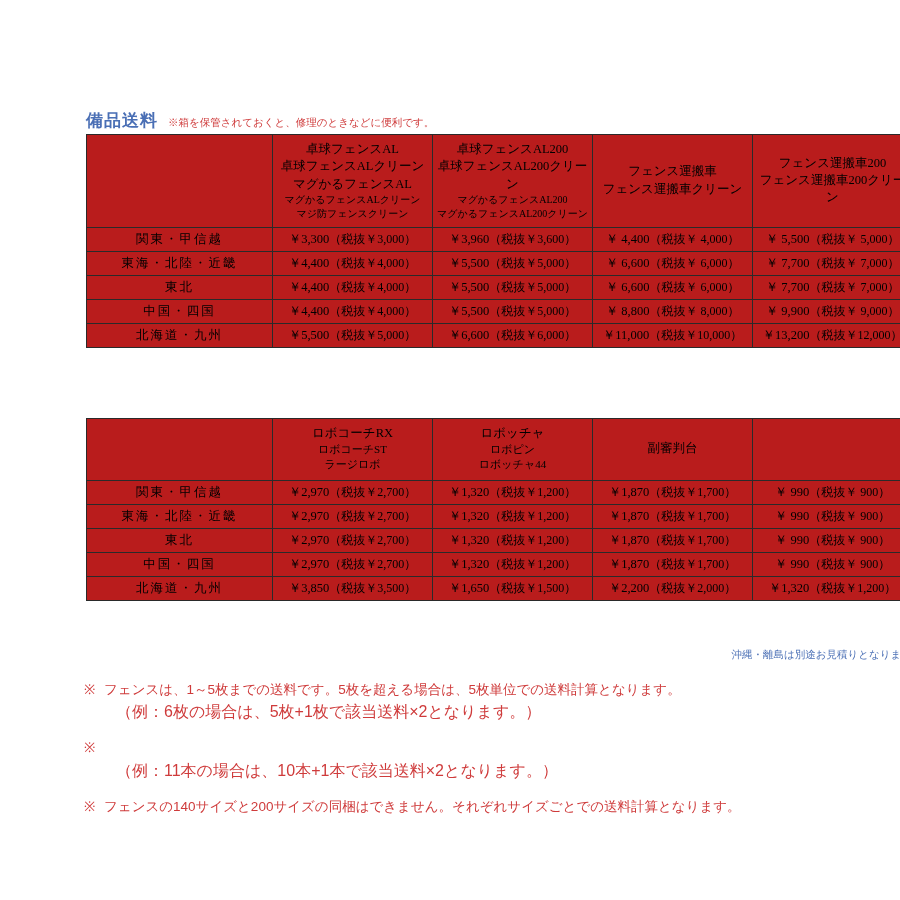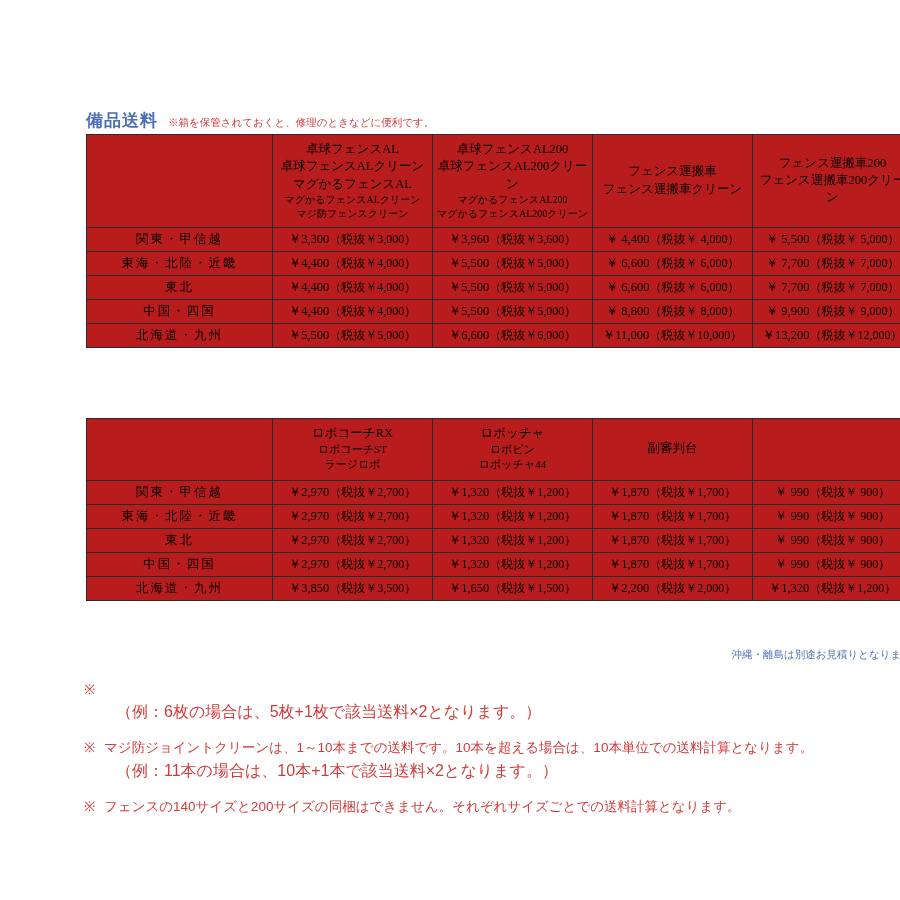--- a/index.html
+++ b/index.html
@@ -288,27 +288,27 @@
         </tr>
       </tbody>
   </table>
 
   <div class="island-note">沖縄・離島は別途お見積りとなります</div>
 
   <div class="notes" id="notes-container">
       <div class="note-block">
         <div class="note-line">
           <span class="note-mark">※</span>
+          <span>フェンスは、1～5枚までの送料です。5枚を超える場合は、5枚単位での送料計算となります。</span>
         </div>
         <div class="note-sub">（例：6枚の場合は、5枚+1枚で該当送料×2となります。）</div>
       </div>
       <div class="note-block">
         <div class="note-line">
           <span class="note-mark">※</span>
-          <span>マジ防ジョイントクリーンは、1～10本までの送料です。10本を超える場合は、10本単位での送料計算となります。</span>
         </div>
         <div class="note-sub">（例：11本の場合は、10本+1本で該当送料×2となります。）</div>
       </div>
       <div class="note-block">
         <div class="note-line">
           <span class="note-mark">※</span>
           <span>フェンスの140サイズと200サイズの同梱はできません。それぞれサイズごとでの送料計算となります。</span>
         </div>
       </div>
     </div>

